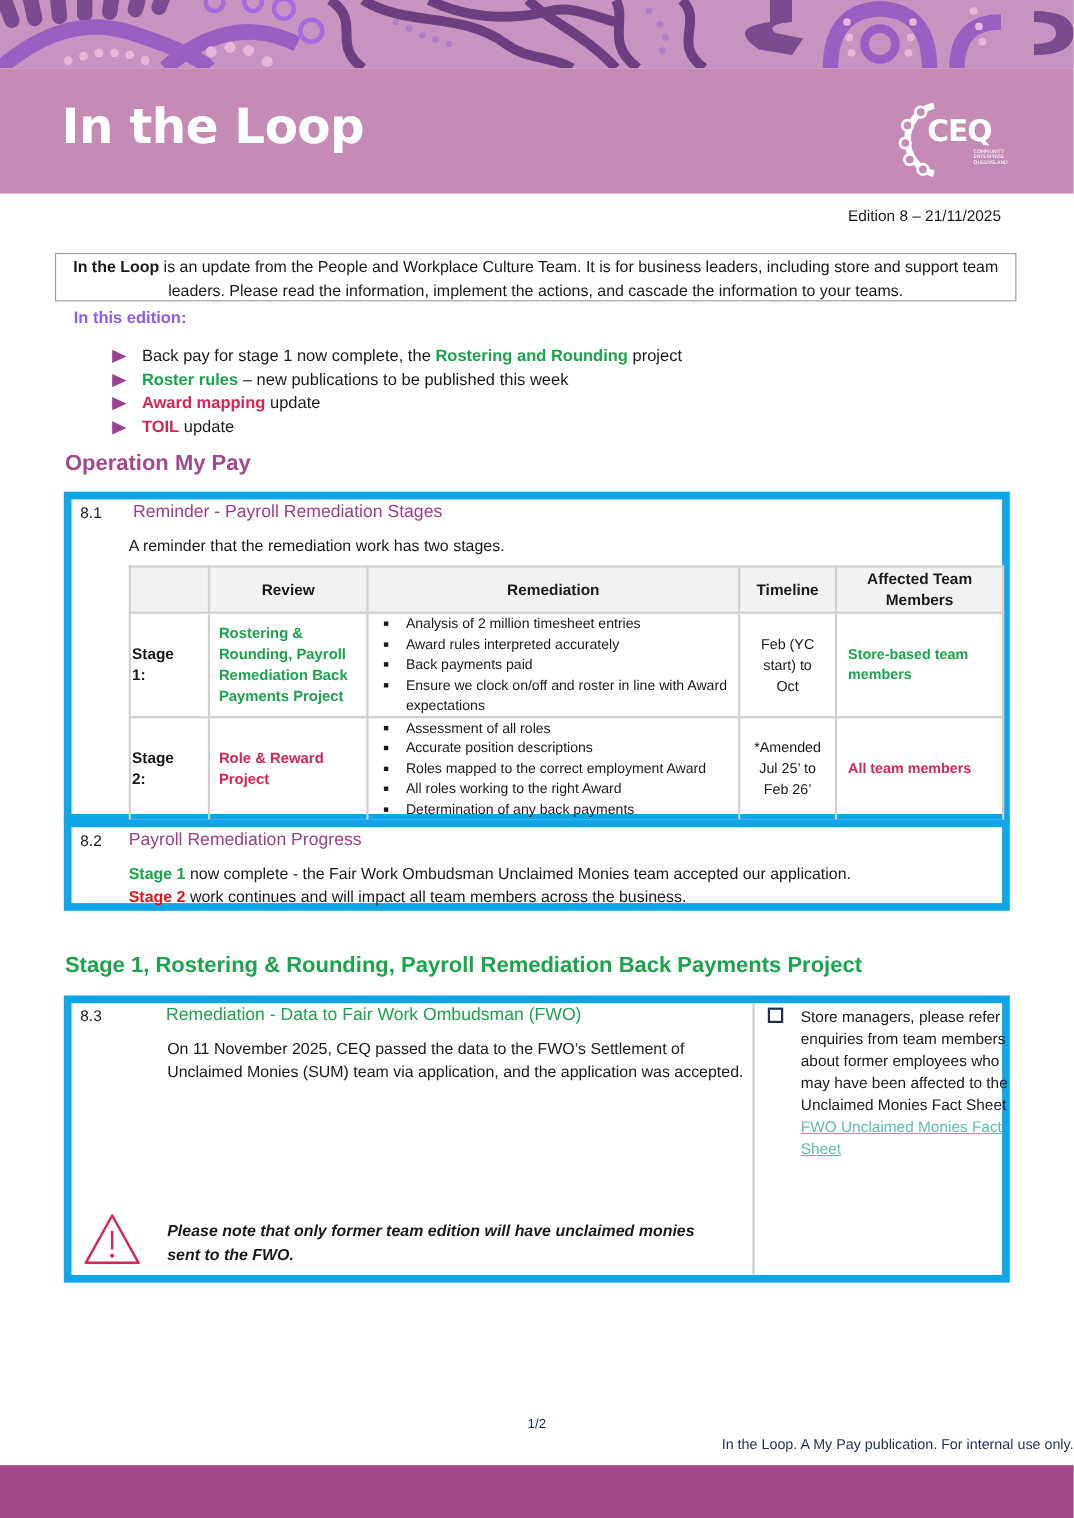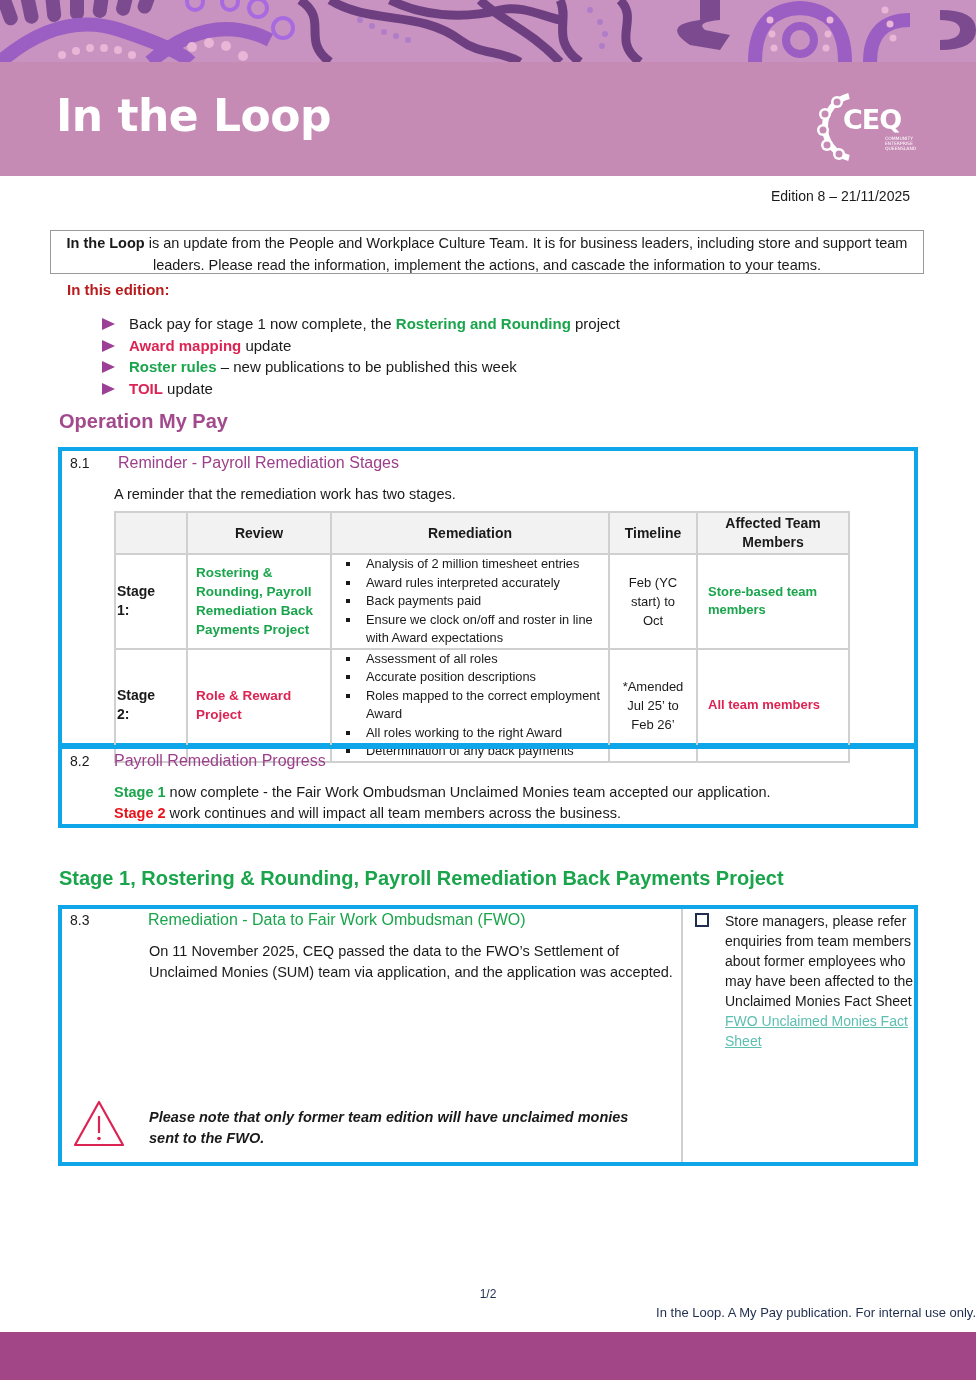--- a/index.html
+++ b/index.html
@@ -44,21 +44,21 @@
   
   .intro-box {
     position: absolute; left: 50px; top: 230px; width: 874px; height: 44px;
     border: 1.5px solid #9a9a9a; box-sizing: border-box;
     font-size: 14.5px; line-height: 22px; text-align: center;
     font-family: "Liberation Sans", sans-serif; padding: 1px 6px 0;
   }
   .intro-box b { font-weight: bold; }
   .in-this-edition {
     position: absolute; left: 67px; top: 281px; font-size: 15px; font-weight: bold;
-    color: #b91c1c; font-family: "Liberation Sans", sans-serif;
+    color: #8b5cf6; font-family: "Liberation Sans", sans-serif;
   }
   .bullets {
     position: absolute; left: 100px; top: 313px; margin: 0; padding: 0; list-style: none;
     font-family: "Liberation Sans", sans-serif; font-size: 15px; line-height: 21.6px;
   }
   .bullets li { position: relative; padding-left: 29px; }
   .bullets .tri {
     position: absolute; left: 2px; top: 5px; width: 0; height: 0;
     border-top: 6px solid transparent; border-bottom: 6px solid transparent;
     border-left: 13px solid #9c3f97;
@@ -68,33 +68,33 @@
   .red { color: #e8141c; font-weight: bold; }
   
   .h-section {
     position: absolute; font-family: "Liberation Sans", sans-serif;
     font-weight: bold; font-size: 20px;
   }
   .h-omp { left: 59px; top: 410px; color: #a24a8c; }
   .h-stage1 { left: 59px; top: 867px; color: #1aa54c; }
   
   .box {
-    position: absolute; border: 4px solid #0ea5e9; box-sizing: border-box;
+    position: absolute; border: 7px solid #0ea5e9; box-sizing: border-box;
     font-family: "Liberation Sans", sans-serif;
   }
   .box-81 { left: 58px; top: 447px; width: 860px; height: 300px; }
   .box-82 { left: 58px; top: 745px; width: 860px; height: 83px; }
   .box-83 { left: 58px; top: 905px; width: 860px; height: 261px; }
   .num { position: absolute; font-size: 14px; color: #1a1a1a; }
   .sub-title { position: absolute; font-size: 16px; }
   .purple { color: #9c3f8a; }
   .body-text { position: absolute; font-size: 14.5px; line-height: 21px; color: #1a1a1a; }
   
   table.stages {
-    position: absolute; left: 52px; top: 60px; width: 736px;
+    position: absolute; left: 52px; top: 60px; width: 796px;
     border-collapse: collapse; font-size: 13px; font-family: "Liberation Sans", sans-serif;
   }
   table.stages th, table.stages td { border: 2px solid #d0d0d0; vertical-align: middle; }
   table.stages th {
     background: #f2f2f2; font-weight: bold; font-size: 14px; height: 36px; line-height: 19px;
   }
   table.stages td.stage-label { text-align: left; font-weight: bold; font-size: 14px; width: 68px; line-height: 19px; }
   table.stages td.review { width: 126px; padding: 0 8px; font-weight: bold; font-size: 13.5px; line-height: 19px; }
   table.stages td.remed { padding: 0 6px 0 14px; font-size: 12.8px; line-height: 18.5px; }
   table.stages td.remed ul { margin: 0; padding: 0; list-style: none; }
@@ -231,25 +231,25 @@
 
 <div class="in-this-edition">In this edition:</div>
 
 <ul class="bullets">
   <li>
     <span class="tri"></span>
     <span>Back pay for stage 1 now complete, the </span><span class="green">Rostering and Rounding</span><span> project</span>
   </li>
   <li>
     <span class="tri"></span>
-    <span class="crimson">Award mapping</span><span> update</span>
+    <span class="green">Roster rules</span><span> – new publications to be published this week</span>
   </li>
   <li>
     <span class="tri"></span>
-    <span class="green">Roster rules</span><span> – new publications to be published this week</span>
+    <span class="crimson">Award mapping</span><span> update</span>
   </li>
   <li>
     <span class="tri"></span>
     <span class="crimson">TOIL</span><span> update</span>
   </li>
 </ul>
 
 <div class="h-section h-omp">Operation My Pay</div>
 
 <div class="box box-81">

